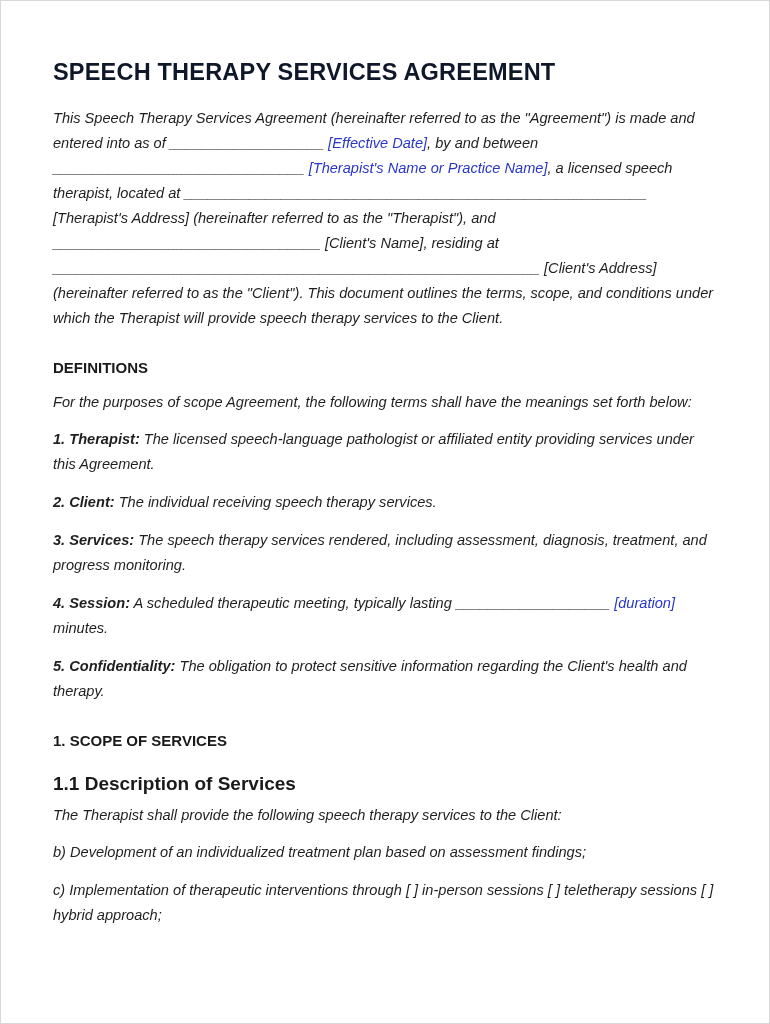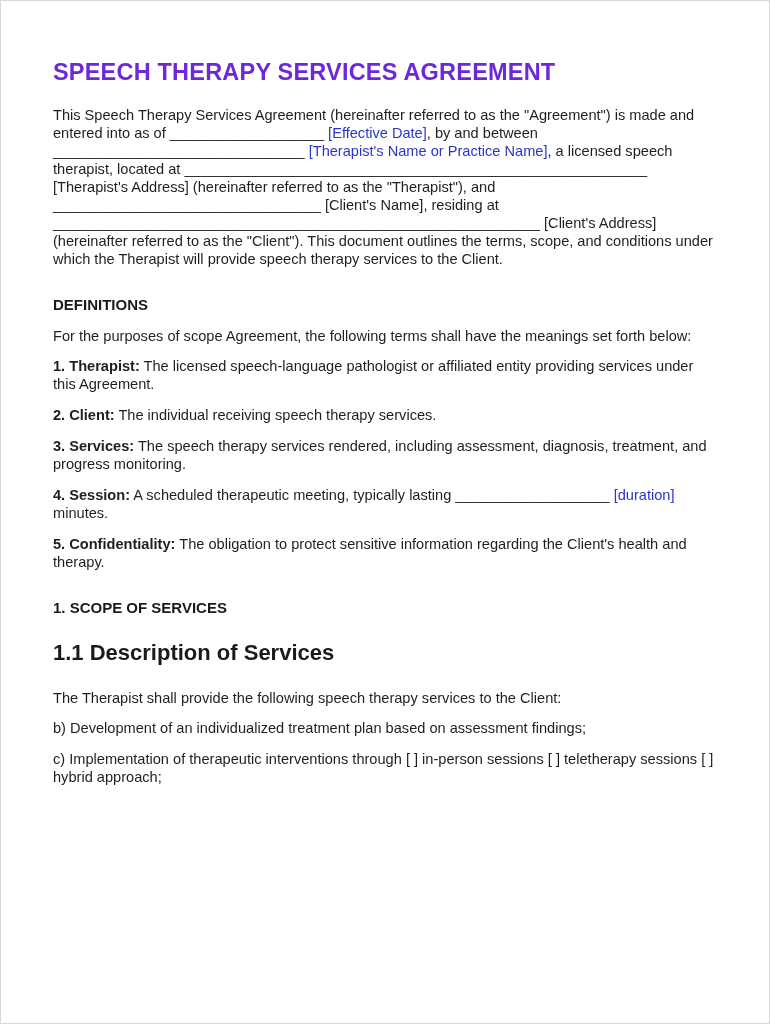--- a/index.html
+++ b/index.html
@@ -18,39 +18,40 @@
     margin: 0 auto;
     background: #ffffff;
     border: 1px solid #d8d8d8;
     padding: 58px 52px 40px 52px;
   }
   .doc-title {
     font-size: 23.5px;
     font-weight: bold;
     letter-spacing: 0.2px;
     margin: 0 0 20px 0;
-    color: #6d28d9;
+    color: #0f172a;
   }
   .para {
     font-size: 14.6px;
-    line-height: 18px;
+    line-height: 25px;
     margin: 0 0 12px 0;
     word-wrap: break-word;
     overflow-wrap: break-word;
+    font-style: italic;
   }
   .h2 {
     font-size: 15px;
     font-weight: bold;
     margin: 28px 0 14px 0;
     color: #1a1a1a;
   }
   .h3 {
-    font-size: 22px;
+    font-size: 19px;
     font-weight: bold;
-    margin: 24px 0 23px 0;
+    margin: 24px 0 8px 0;
     color: #1a1a1a;
   }
   .def-item { margin-bottom: 13px; }
   .svc-item { margin-bottom: 13px; }
   strong { font-weight: bold; }
   .field {
     color: var(--field-blue, #2633c0);
   }
 </style>
 </head>

